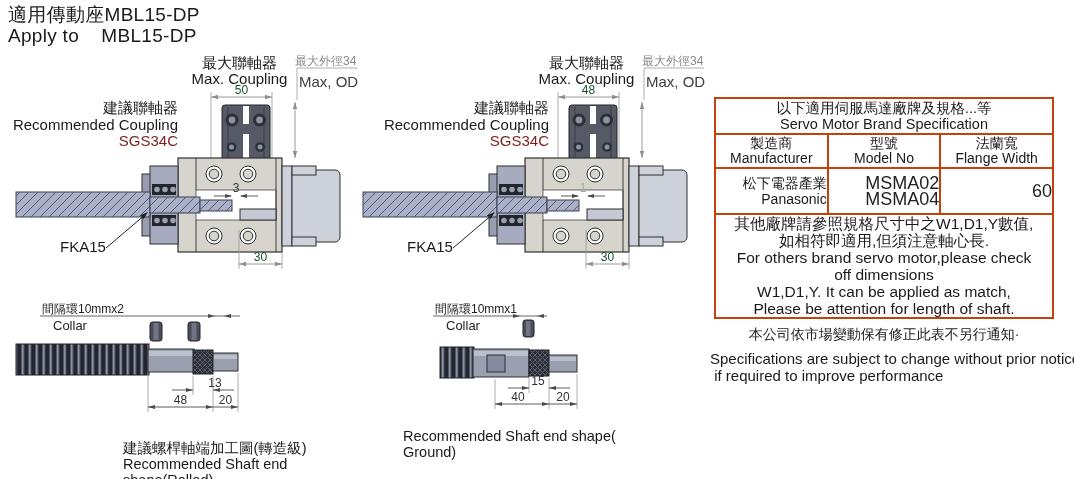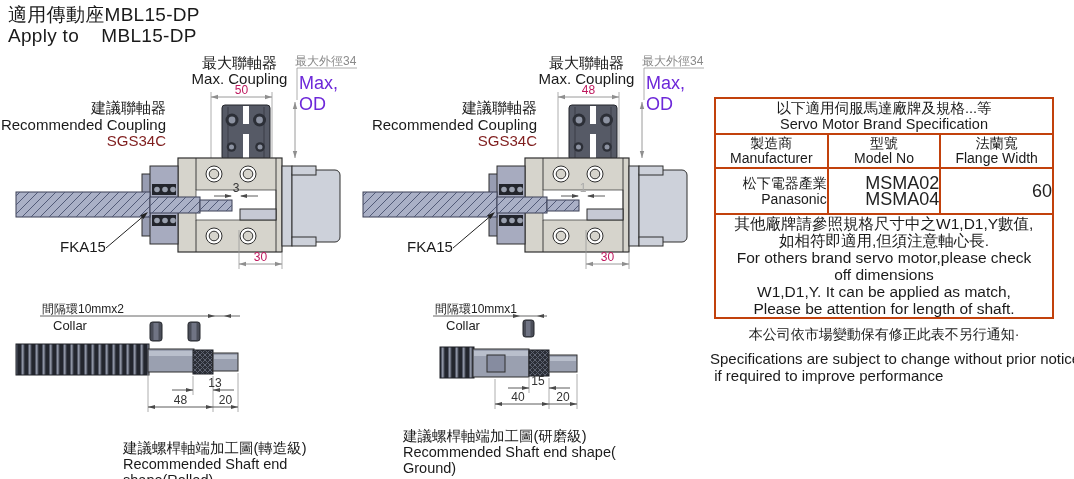--- a/index.html
+++ b/index.html
@@ -4,31 +4,31 @@
 <style>
   html,body{margin:0;padding:0;background:#fff;}
   .page{position:relative;width:1074px;height:479px;background:#ffffff;overflow:hidden;
         font-family:"Liberation Sans",sans-serif;color:#1a1a1a;}
   .abs{position:absolute;}
   .grp{position:absolute;width:360px;height:230px;}
   .grp svg{position:absolute;left:0;top:0;}
   .shaftgrp{position:absolute;width:340px;height:175px;}
   .shaftgrp svg{position:absolute;left:0;top:0;}
   .ctr{text-align:center;}
-  .rt{text-align:right;}
+  .rt{text-align:right;margin-left:12px;}
   .pre{white-space:pre;}
   .title-line{font-size:19px;line-height:21px;letter-spacing:.3px;}
   .lbl{font-size:15px;line-height:16px;}
   .lbl2{font-size:15px;line-height:16.5px;}
-  .dimtxt{font-size:12px;color:#be185d;}
+  .dimtxt{font-size:12px;color:#14532d;}
   .dimdark{font-size:12px;color:#333;}
   .faint{color:#aaa;}
   .soft{color:#7f1d1d;}
   .odzh{font-size:12px;color:#8a8a8a;}
-  .odlbl{font-size:18px;color:#6d28d9;}
+  .odlbl{font-size:15px;color:#404040;}
   .cap{font-size:14.5px;line-height:16px;}
   .collbl{font-size:12px;color:#222;}
   .collbl2{font-size:13px;color:#222;}
   
   .xl{stroke:#9a9a9a;stroke-width:.8;}
   .dl{stroke:#8f8f8f;stroke-width:.9;}
   .ah{fill:#8f8f8f;}
   .dlb{stroke:#4a4a4a;stroke-width:.9;}
   .ahb{fill:#4a4a4a;}
   .tl{stroke:#2f2f2f;stroke-width:.9;}
@@ -268,21 +268,20 @@
       <polygon points="164,104 157,101.9 157,106.1" class="ahb"></polygon>
       <line x1="164" y1="104" x2="192" y2="104" class="dlb"></line>
       <polygon points="192,104 185,101.9 185,106.1" class="ahb"></polygon>
     </svg>
     <div class="abs collbl" style="left:50px;top:1px">間隔環10mmx1</div>
     <div class="abs collbl2" style="left:61px;top:18px">Collar</div>
     <div class="abs ctr dimdark" style="left:144px;top:74px;width:18px">15</div>
     <div class="abs ctr dimdark" style="left:110px;top:90px;width:46px">40</div>
     <div class="abs ctr dimdark" style="left:164px;top:90px;width:28px">20</div>
     <div class="abs cap" style="left:18px;top:128px;width:260px">
-      <div>建議螺桿軸端加工圖(研磨級)</div>
       <div>Recommended Shaft end shape( Ground)</div>
     </div>
   </div>
 
   <table class="spec">
     <tbody>
         <tr>
       <td colspan="3" class="t-title">
         <div>以下適用伺服馬達廠牌及規格...等</div>
         <div>Servo Motor Brand Specification</div>

